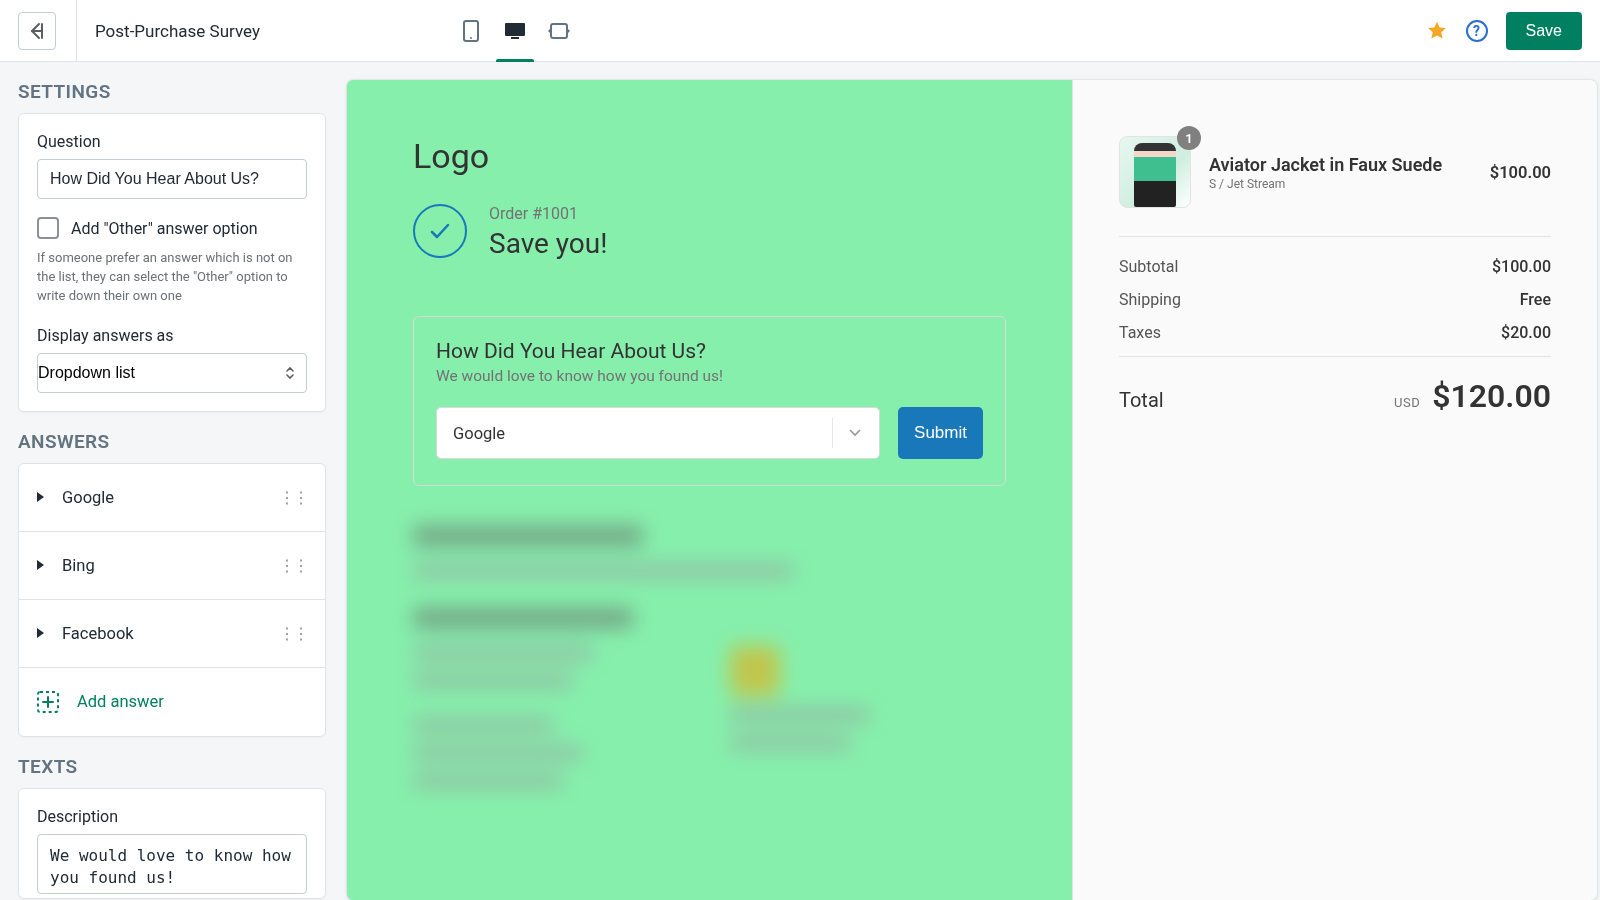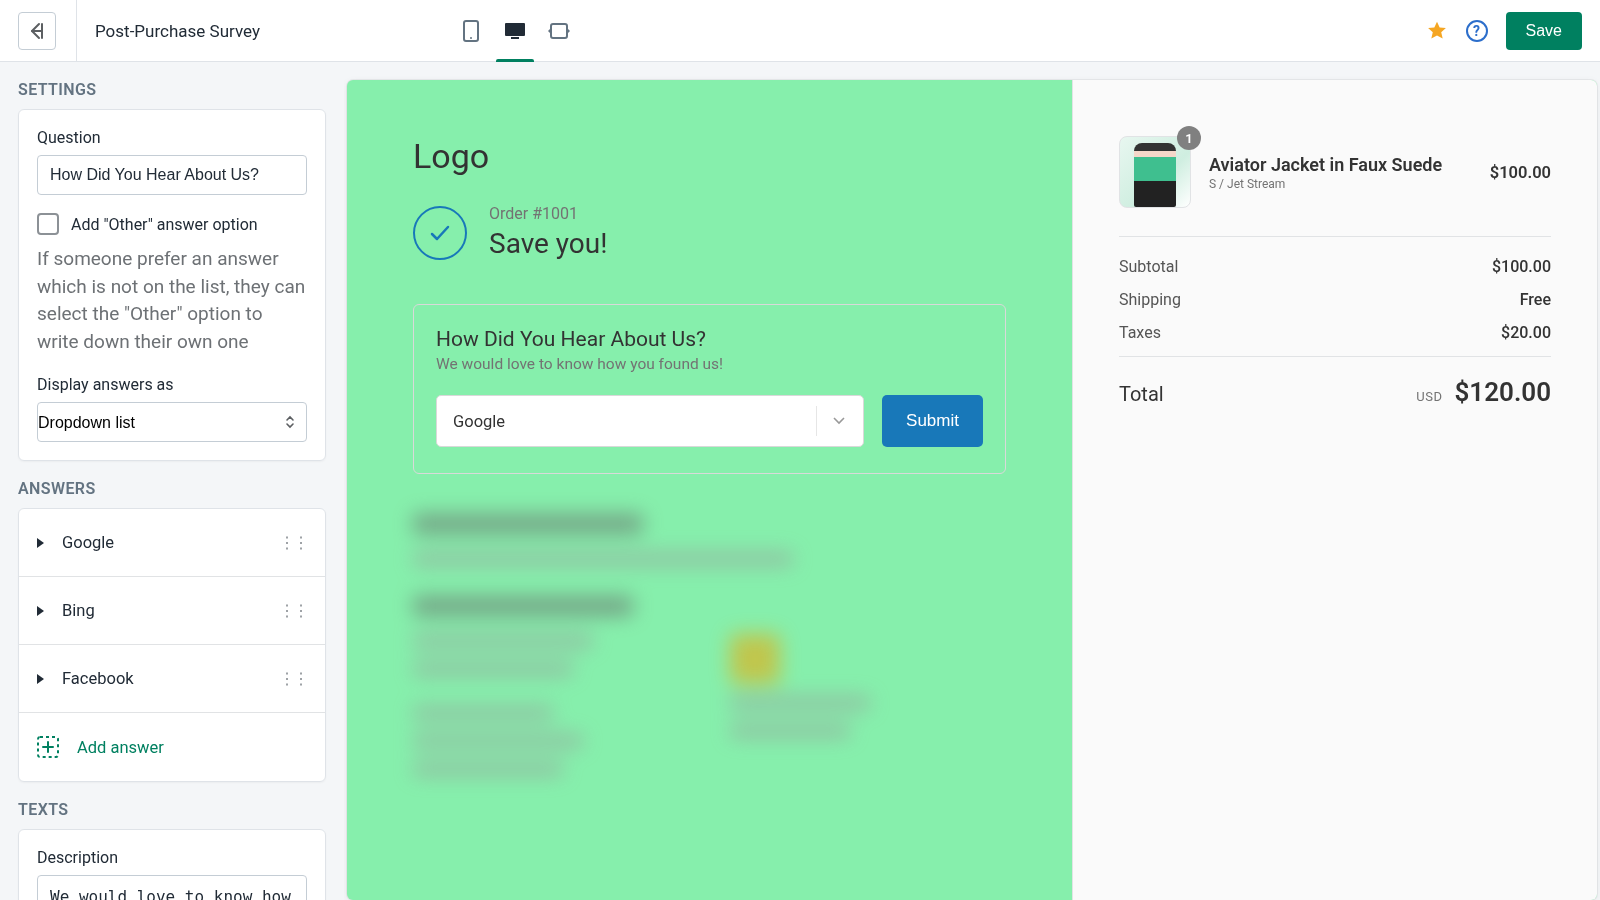--- a/index.html
+++ b/index.html
@@ -13,60 +13,60 @@
   .device { width:22px; height:22px; display:flex; align-items:center; justify-content:center; color:#637381; cursor:pointer; position:relative; }
   .device.active { color:#212b36; }
   .device.active::after { content:""; position:absolute; left:-8px; right:-8px; bottom:-20px; height:3px; background:#008060; border-radius:2px 2px 0 0; }
   .spacer { flex:1; }
   .star { width:22px; height:22px; }
   .help { width:22px; height:22px; border:2px solid #2c6ecb; border-radius:50%; color:#2c6ecb; display:flex; align-items:center; justify-content:center; font-weight:700; font-size:14px; cursor:pointer; }
   .save-btn { background:#008060; color:#fff; border:none; border-radius:4px; padding: 10px 20px; font-size:16px; font-weight:500; margin-left:18px; cursor:pointer; }
 
   .main { display:flex; height: 838px; }
   .sidebar { width: 344px; padding: 18px; overflow-y:auto; }
-  .section-label { font-size:16px; font-weight:600; color:#637381; letter-spacing:0.4px; margin-bottom:10px; }
+  .section-label { font-size:19px; font-weight:600; color:#637381; letter-spacing:0.4px; margin-bottom:10px; }
   .card { background:#fff; border:1px solid #dfe3e8; border-radius:6px; padding:18px; margin-bottom:18px; box-shadow: 0 1px 2px rgba(0,0,0,0.04); }
   .field-label { font-size:16px; color:#212b36; margin-bottom:8px; display:block; }
   .text-input { width:100%; height:40px; border:1px solid #c4cdd5; border-radius:4px; padding: 0 12px; font-size:16px; color:#212b36; }
   .checkbox-row { display:flex; align-items:center; margin-top:18px; gap:12px; }
   .chk { width:22px; height:22px; border:2px solid #8c9196; border-radius:4px; cursor:pointer; flex-shrink:0; }
   .chk-label { font-size:16px; color:#212b36; }
-  .help-text { font-size:19px; color:#6d7175; margin-top:10px; line-height:1.45; }
+  .help-text { font-size:13px; color:#6d7175; margin-top:10px; line-height:1.45; }
   .select-wrap { position:relative; margin-top:6px; }
   .select { width:100%; height:40px; border:1px solid #c4cdd5; border-radius:4px; padding: 0 0; font-size:16px; background:#fff; appearance:none; cursor:pointer; }
   .select-caret { position:absolute; right:12px; top:50%; transform:translateY(-50%); color:#5c5f62; pointer-events:none; }
 
   .answers-card { padding:0; }
   .answer-row { display:flex; align-items:center; height:68px; padding: 0 18px; border-bottom:1px solid #e1e3e5; cursor:pointer; }
   .answer-row:last-of-type { }
   .caret { width:0; height:0; border-top:5px solid transparent; border-bottom:5px solid transparent; border-left:7px solid #212b36; margin-right:18px; }
   .answer-text { flex:1; font-size:16.5px; color:#212b36; }
   .drag-dots { color:#8c9196; font-size:16px; letter-spacing:-2px; cursor:grab; }
   .add-answer { display:flex; align-items:center; height:68px; padding:0 18px; color:#008060; font-size:16.5px; cursor:pointer; }
   .add-icon { width:22px; height:22px; margin-right:18px; display:inline-flex; align-items:center; justify-content:center; }
 
   .preview-pane { flex:1; padding: 18px 0 0 0; display:flex; justify-content:center; overflow:hidden; }
   .preview-frame { width: 1250px; height: 100%; background:#86efac; border-radius:6px; box-shadow: 0 0 0 1px rgba(0,0,0,0.05), 0 2px 8px rgba(0,0,0,0.06); display:flex; overflow:hidden; }
   .checkout-left { flex: 1 1 60%; padding: 56px 66px; position:relative; }
   .checkout-right { flex: 0 0 42%; background:#fafafa; border-left:1px solid #e1e3e5; padding: 56px 46px; }
 
   .logo-word { font-size:34px; color:#333; margin-bottom:28px; }
-  .order-block { display:flex; align-items:flex-end; gap:22px; margin-bottom:44px; }
+  .order-block { display:flex; align-items:flex-start; gap:22px; margin-bottom:56px; }
   .circle-check { width:54px; height:54px; border:2px solid #1878b9; border-radius:50%; display:flex; align-items:center; justify-content:center; color:#1878b9; }
   .order-num { font-size:16px; color:#737373; margin-bottom:4px; }
   .thank-you { font-size:28px; color:#333; }
 
   .survey-box { border:1px solid #d9d9d9; border-radius:6px; padding: 22px 22px 26px; }
   .survey-q { font-size:21px; color:#333; margin-bottom:4px; }
   .survey-sub { font-size:15.5px; color:#737373; margin-bottom:22px; }
   .survey-controls { display:flex; gap:18px; align-items:stretch; }
   .dropdown { flex:1; height:52px; border:1px solid #d9d9d9; border-radius:5px; display:flex; align-items:center; padding: 0 16px; font-size:16.5px; color:#333; position:relative; cursor:pointer; background:#fff; }
   .dd-sep { position:absolute; right:46px; top:10px; bottom:10px; width:1px; background:#e6e6e6; }
   .dd-caret { position:absolute; right:18px; top:50%; transform:translateY(-50%); color:#999; }
-  .submit-btn { background:#1878b9; color:#fff; border:none; border-radius:5px; padding: 0 24px; font-size:17px; font-weight:500; cursor:pointer; }
+  .submit-btn { background:#1878b9; color:#fff; border:none; border-radius:5px; padding: 0 16px; font-size:17px; font-weight:500; cursor:pointer; }
 
   .blur-zone { margin-top:40px; filter: blur(10px); opacity:0.55; line-height:1.9; }
   .blur-line { height:14px; background:#999; border-radius:4px; margin-bottom:14px; }
   .blur-heading { width:260px; height:20px; background:#666; border-radius:4px; margin: 30px 0 18px; }
   .blur-cols { display:flex; gap:40px; }
   .blur-col { flex:1; }
   .blur-accent { width:50px; height:50px; background:#f0a500; border-radius:6px; margin-bottom:12px; }
 
   .line-item { display:flex; align-items:center; gap:18px; margin-bottom:28px; }
   .thumb-wrap { position:relative; }
@@ -78,21 +78,21 @@
   .item-price { margin-left:auto; font-size:16.5px; font-weight:600; color:#333; }
 
   .hr { height:1px; background:#e1e3e5; margin: 10px 0 20px; }
   .srow { display:flex; justify-content:space-between; font-size:16px; margin-bottom:14px; }
   .srow .lab { color:#555; }
   .srow .val { color:#333; font-weight:500; }
   .total-row { display:flex; align-items:baseline; justify-content:space-between; margin-top:20px; }
   .total-lab { font-size:20px; color:#333; }
   .total-right { display:flex; align-items:baseline; gap:12px; }
   .currency { font-size:13px; color:#737373; letter-spacing:0.5px; }
-  .total-val { font-size:26px; font-weight:600; color:#333; }
+  .total-val { font-size:32px; font-weight:600; color:#333; }
 
   .mb-top { margin-top:20px; }
   textarea.text-input { height:60px; padding-top:10px; resize:none; line-height:1.4; }
 </style>
 </head>
 <body>
 
 <div class="topbar">
   <div class="back-box">
     <svg width="20" height="20" viewBox="0 0 20 20">

